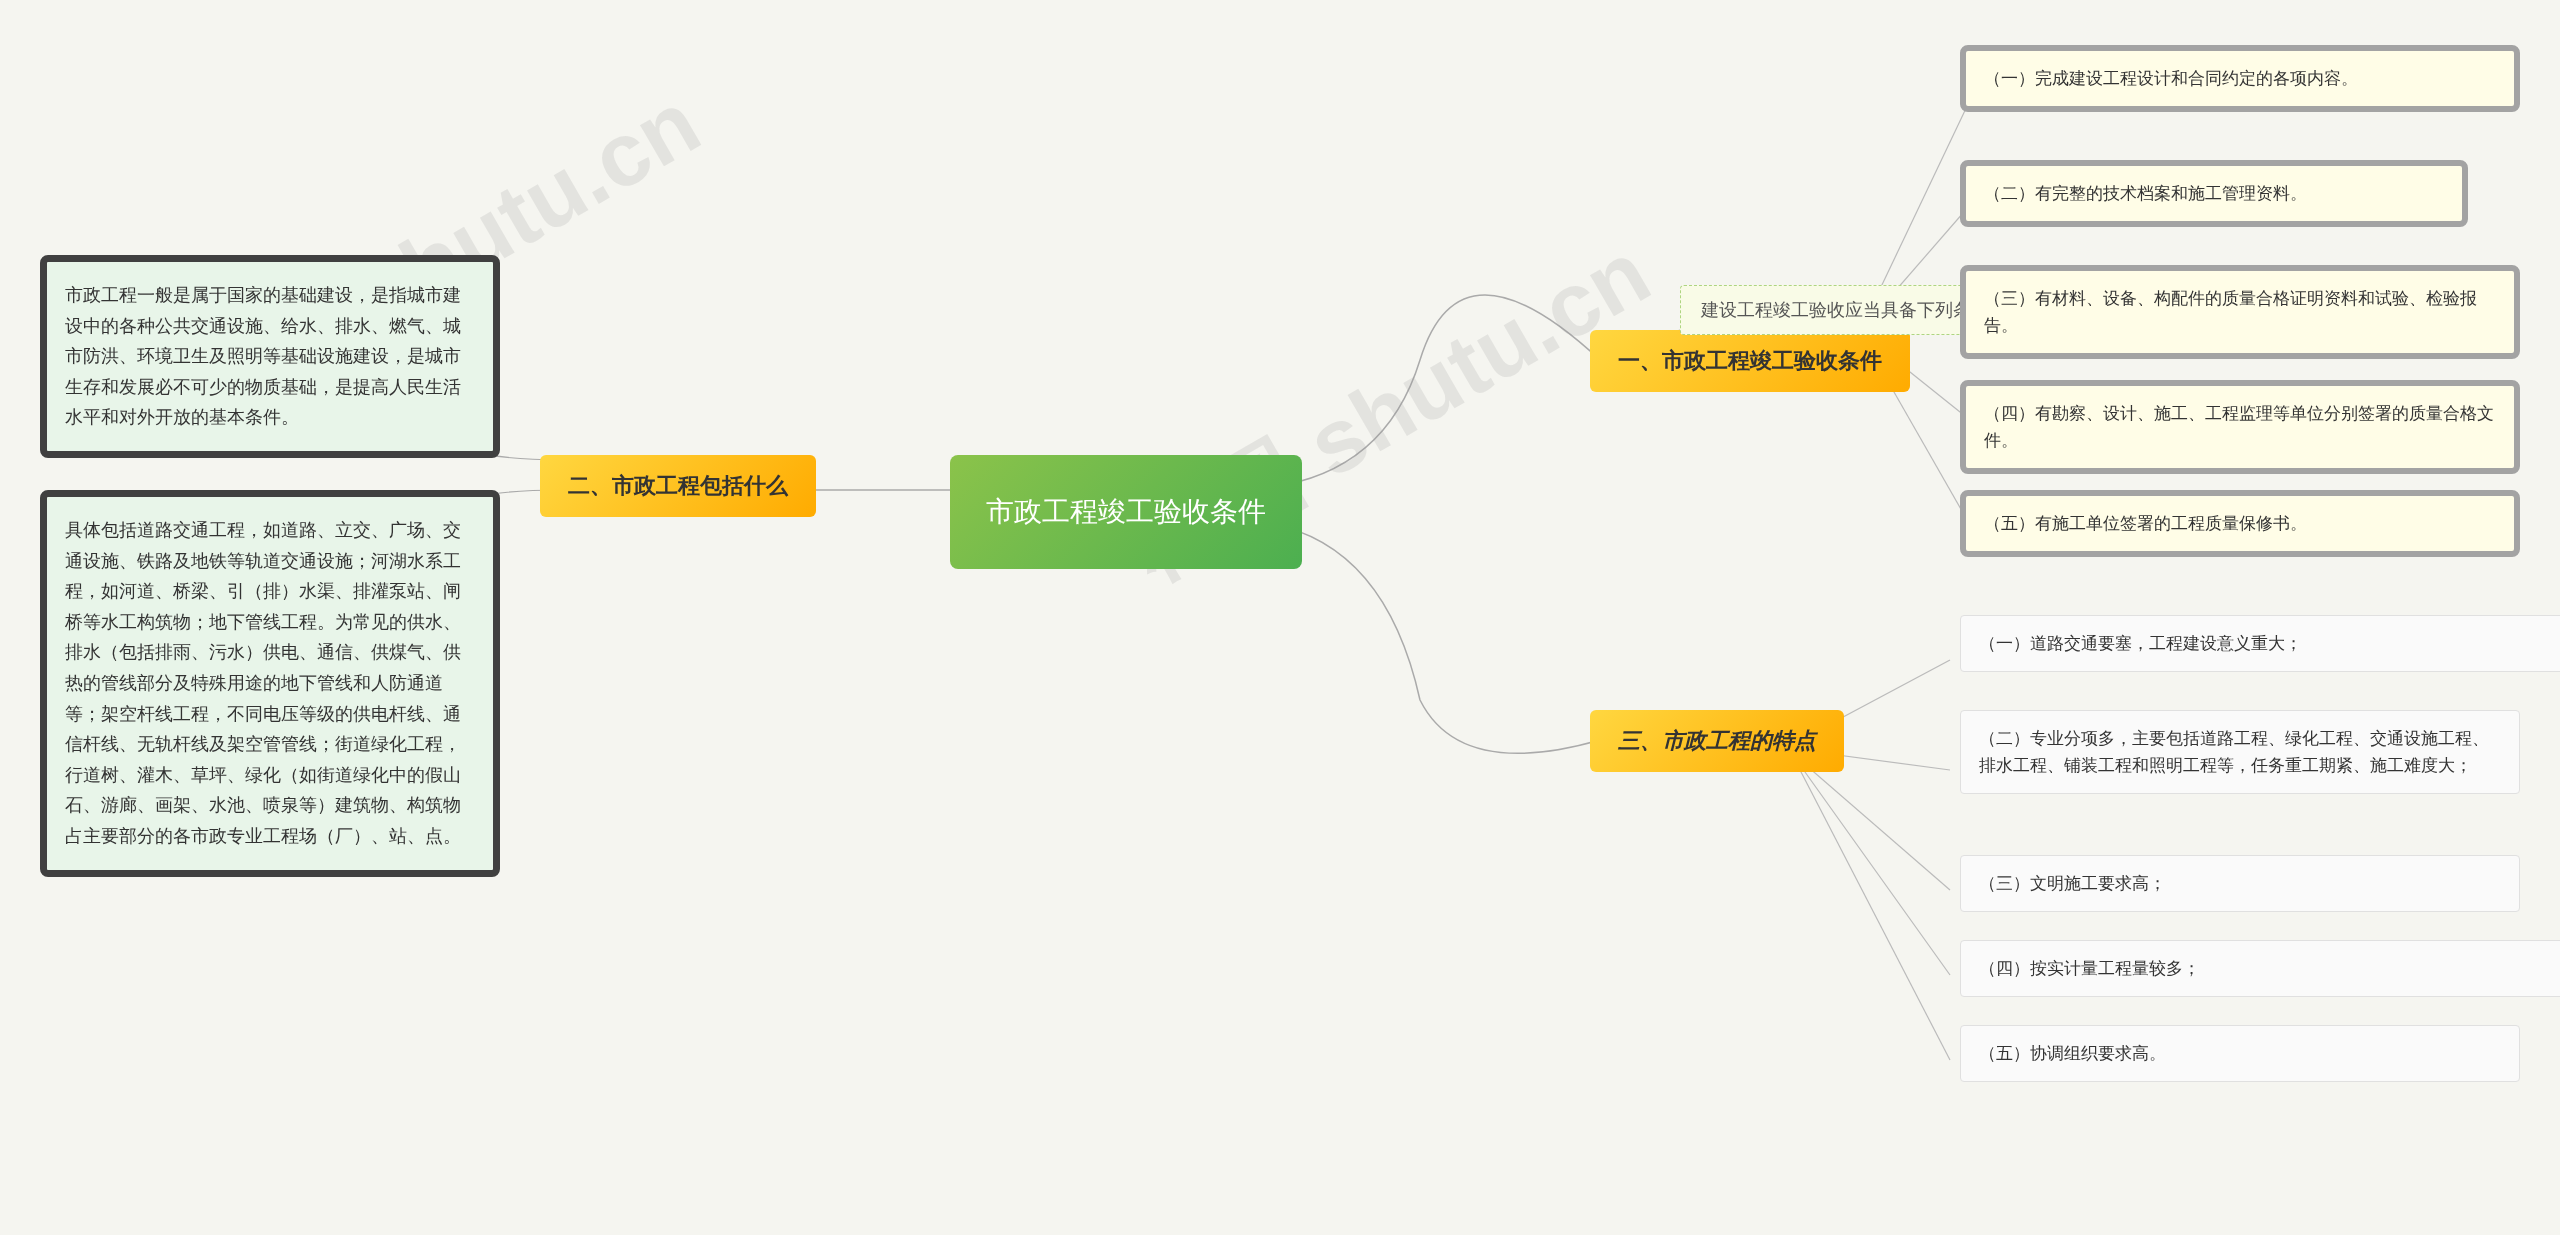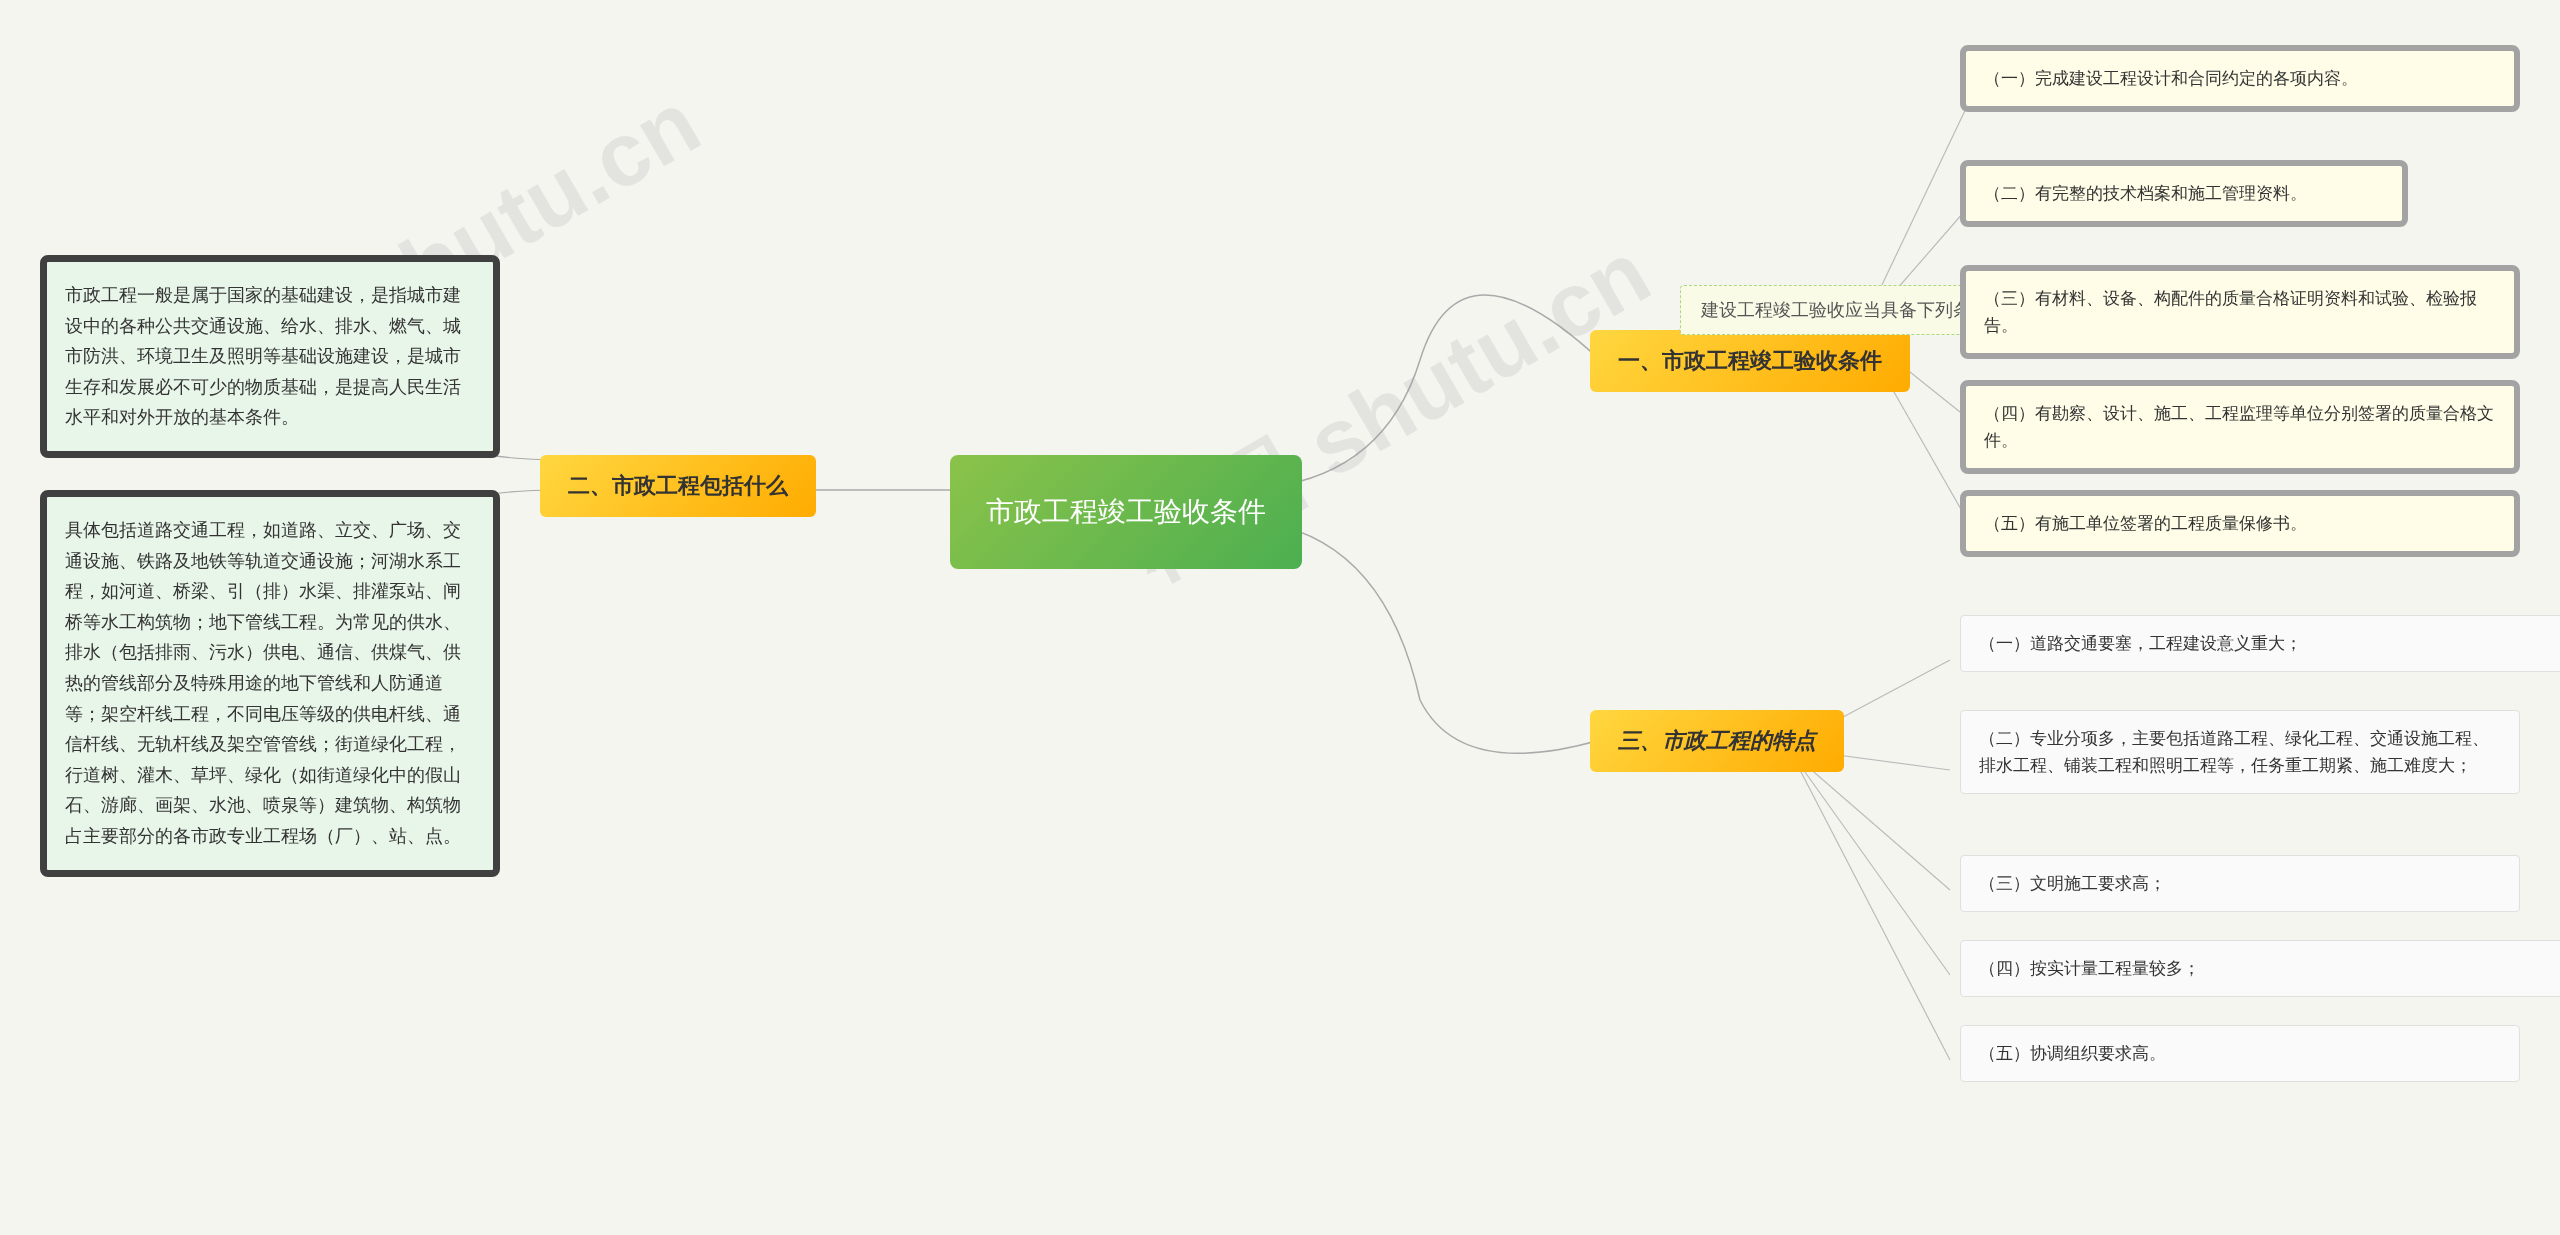--- a/index.html
+++ b/index.html
@@ -163,21 +163,21 @@
   <div class="branch-node" style="left: 1590px; top: 710px; font-style: italic;">三、市政工程的特点</div>
 
   <div class="left-box" style="left: 40px; top: 255px; width: 460px;">市政工程一般是属于国家的基础建设，是指城市建设中的各种公共交通设施、给水、排水、燃气、城市防洪、环境卫生及照明等基础设施建设，是城市生存和发展必不可少的物质基础，是提高人民生活水平和对外开放的基本条件。</div>
 
   <div class="left-box" style="left: 40px; top: 490px; width: 460px;">具体包括道路交通工程，如道路、立交、广场、交通设施、铁路及地铁等轨道交通设施；河湖水系工程，如河道、桥梁、引（排）水渠、排灌泵站、闸桥等水工构筑物；地下管线工程。为常见的供水、排水（包括排雨、污水）供电、通信、供煤气、供热的管线部分及特殊用途的地下管线和人防通道等；架空杆线工程，不同电压等级的供电杆线、通信杆线、无轨杆线及架空管管线；街道绿化工程，行道树、灌木、草坪、绿化（如街道绿化中的假山石、游廊、画架、水池、喷泉等）建筑物、构筑物占主要部分的各市政专业工程场（厂）、站、点。</div>
 
   <div class="section-label" style="left: 1680px; top: 285px;">建设工程竣工验收应当具备下列条件：</div>
 
   <div class="right-sub-box" style="left: 1960px; top: 45px; width: 560px;">（一）完成建设工程设计和合同约定的各项内容。</div>
 
-  <div class="right-sub-box" style="left: 1960px; top: 160px; width: 448px;">（二）有完整的技术档案和施工管理资料。</div>
+  <div class="right-sub-box" style="left: 1960px; top: 160px; width: 508px;">（二）有完整的技术档案和施工管理资料。</div>
 
   <div class="right-sub-box" style="left: 1960px; top: 265px; width: 560px;">（三）有材料、设备、构配件的质量合格证明资料和试验、检验报告。</div>
 
   <div class="right-sub-box" style="left: 1960px; top: 380px; width: 560px;">（四）有勘察、设计、施工、工程监理等单位分别签署的质量合格文件。</div>
 
   <div class="right-sub-box" style="left: 1960px; top: 490px; width: 560px;">（五）有施工单位签署的工程质量保修书。</div>
 
   <div class="right-plain-box" style="left: 1960px; top: 615px; width: 656px;">（一）道路交通要塞，工程建设意义重大；</div>
 
   <div class="right-plain-box" style="left: 1960px; top: 710px; width: 560px;">（二）专业分项多，主要包括道路工程、绿化工程、交通设施工程、排水工程、铺装工程和照明工程等，任务重工期紧、施工难度大；</div>

